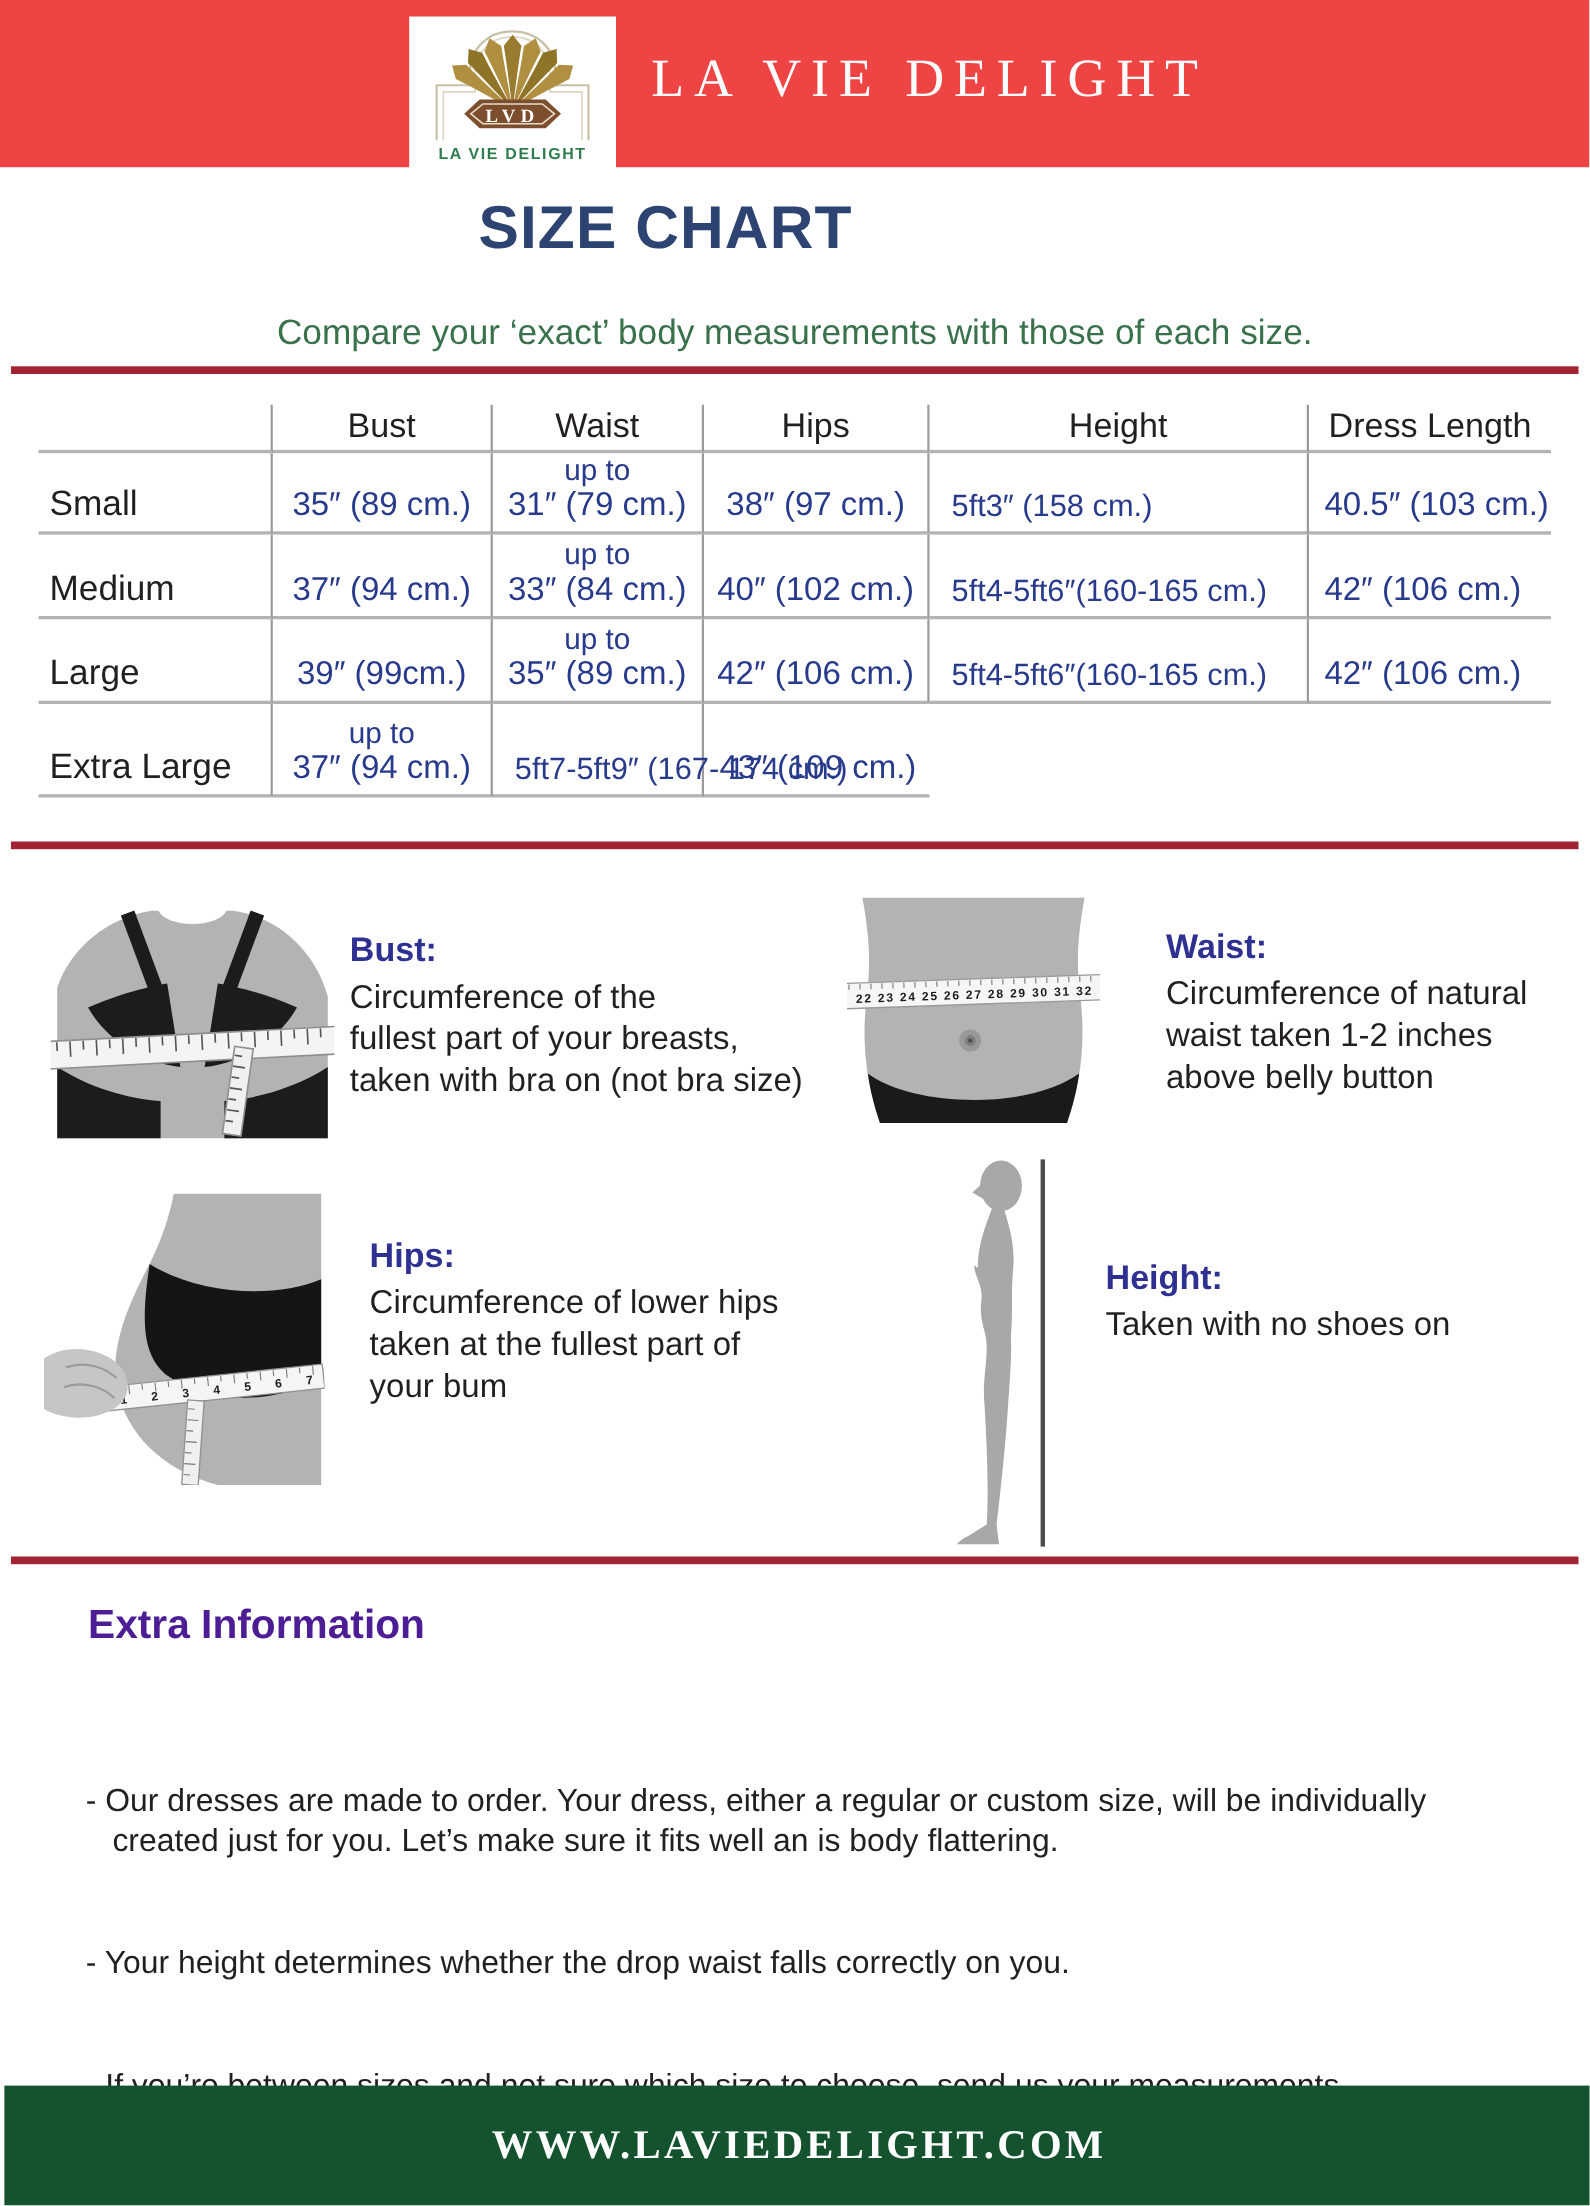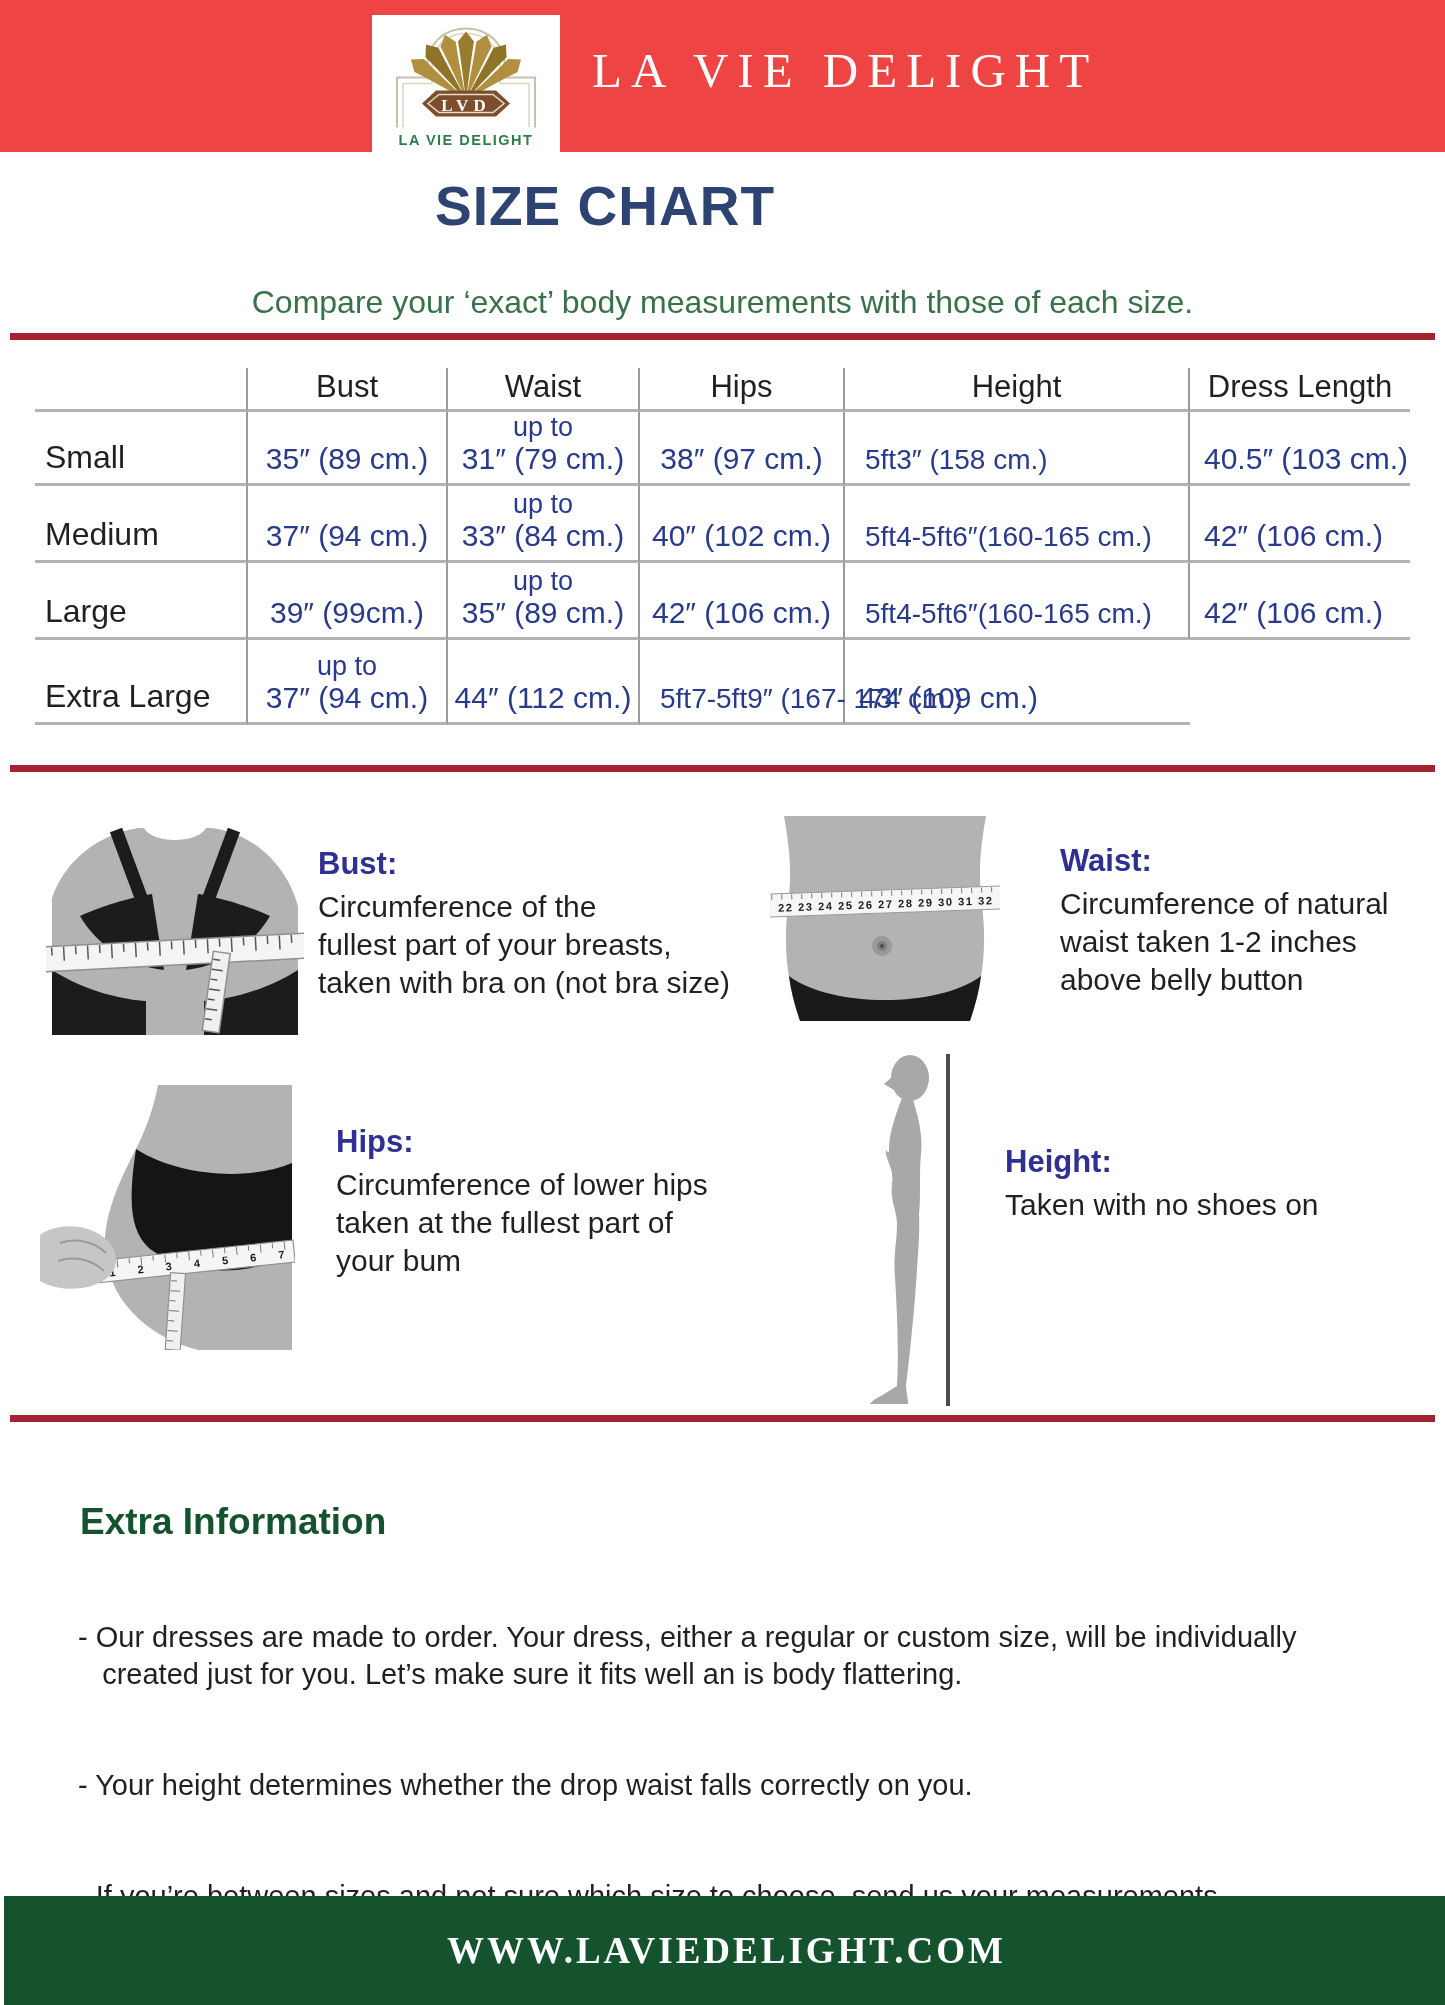--- a/index.html
+++ b/index.html
@@ -46,21 +46,21 @@
   .cell.val .upto{font-size:27px;line-height:30px;}
   .cell.heightcol{align-items:flex-start;padding-left:20px;font-size:28px;}
   .cell.lencol{align-items:flex-start;padding-left:14px;}
   
   .illus{position:absolute;}
   .m-label{font-size:31px;font-weight:bold;color:#2e3192;margin-bottom:6px;}
   .m-text{font-size:30px;color:#231f20;line-height:38px;white-space:pre-wrap;}
   .m-block{position:absolute;}
   .height-line{position:absolute;left:946px;top:1054px;width:4px;height:352px;background:#4c4c4c;}
   
-  .extra-heading{position:absolute;left:80px;top:1456px;font-size:37px;font-weight:bold;color:#14532d;margin-top:45px;}
+  .extra-heading{position:absolute;left:80px;top:1456px;font-size:37px;font-weight:bold;color:#4c1d95;}
   .extra-list{position:absolute;left:78px;top:1545px;width:1340px;font-size:29px;line-height:37px;
               color:#231f20;white-space:pre-wrap;}
   
   .footer-bar{position:absolute;left:4px;top:1896px;width:1445px;height:109px;background:#14532d;
               display:flex;align-items:center;justify-content:center;}
   .footer-url{color:#ffffff;font-family:"Liberation Serif", serif;font-weight:bold;
               font-size:37px;letter-spacing:3px;}
 </style>
 </head>
 <body>
@@ -135,21 +135,20 @@
   </div>
   <div class="cell val vline hline">42″ (106 cm.)</div>
   <div class="cell val vline hline heightcol">5ft4-5ft6″(160-165 cm.)</div>
   <div class="cell val hline lencol">42″ (106 cm.)</div>
 
   <div class="cell rowlab vline hline">Extra Large</div>
   <div class="cell val vline hline">
     <span class="upto">up to</span>
     <span>37″ (94 cm.)</span>
   </div>
-  <div class="cell val vline hline">44″ (112 cm.)</div>
   <div class="cell val vline hline heightcol">5ft7-5ft9″ (167- 174 cm.)</div>
   <div class="cell val hline lencol">43″ (109 cm.)</div>
 </div>
 
 <div class="red-line l2"></div>
 
 <div class="illus" style="left:46px;top:820px;">
   <svg width="258" height="215" viewBox="0 0 258 215">
     <path d="M6,215 L6,78 C18,42 52,14 92,8 L98,8 C106,24 152,24 160,8 L166,8 C210,14 242,48 252,86 L252,215 Z" fill="#b3b3b3"></path>
     <path d="M70,10 L96,80" stroke="#1c1c1c" stroke-width="13"></path>

